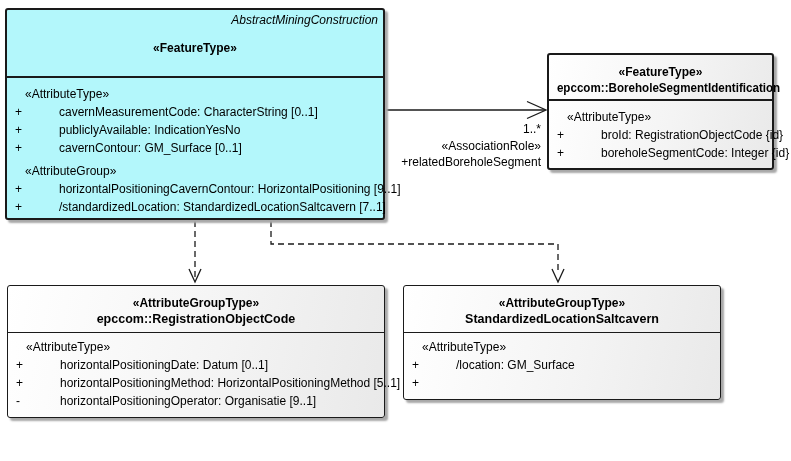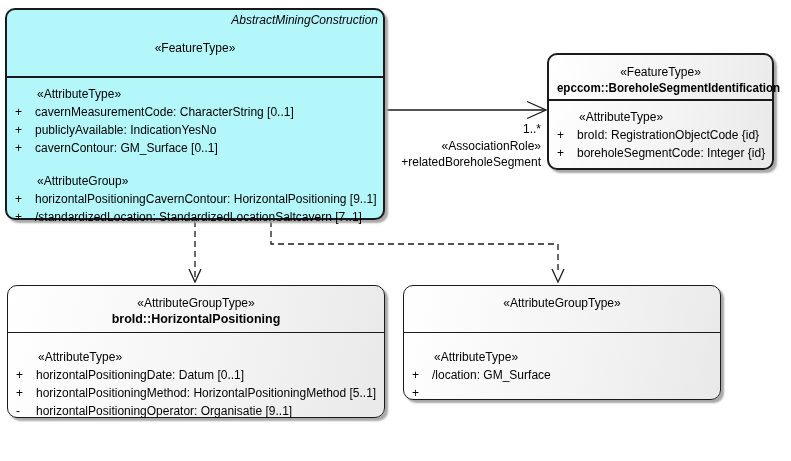--- a/index.html
+++ b/index.html
@@ -17,47 +17,47 @@
     font-size:12px;color:#000;
   }
   #canvas{
     position:relative;width:791px;height:461px;overflow:hidden;
     background:var(--page-bg);
   }
   
   .uml-box{
     position:absolute;
     border:2px solid var(--border-color);
-    border-radius:10px;
+    border-radius:3px;
     box-shadow:3px 3px 2px var(--shadow-color);
     background:linear-gradient(102deg,var(--neutral-fill-a) 0%,#f4f4f4 55%,var(--neutral-fill-b) 100%);
   }
   .uml-box.feature-main{background:var(--class-fill);}
   .uml-box.thin{border-width:1.5px;}
   .uml-head{position:relative;text-align:center;}
   .uml-head.sep2{border-bottom:2px solid var(--border-color);}
   .uml-head.sep1{border-bottom:1px solid var(--border-color);}
   .parent-label{
     position:absolute;top:3px;right:5px;
     font-style:italic;white-space:nowrap;
   }
-  .stereo-line{line-height:16px;white-space:nowrap;}
+  .stereo-line{line-height:16px;white-space:nowrap;font-weight:bold;}
   .title-line{line-height:16px;font-weight:bold;white-space:nowrap;font-size:12.5px;}
   .uml-attrs{padding-top:0;}
-  .stereo-row{padding-left:30px;line-height:17px;white-space:nowrap;}
+  .stereo-row{padding-left:18px;line-height:17px;white-space:nowrap;}
   .attr-row{
     display:flex;align-items:flex-start;
     padding-left:8px;padding-right:4px;line-height:18px;
   }
   .vis{flex:0 0 20px;text-align:left;}
   .fit{display:block;white-space:nowrap;transform-origin:left center;}
   .fit.center{width:100%;text-align:center;transform-origin:center center;}
-  .attr-row .fit{flex:1 1 auto;min-width:0;}
+  .attr-row .fit{flex:1 1 auto;min-width:0;margin-left:24px;}
   
-  .mt8{margin-top:8px;} .mt6{margin-top:16px;}
+  .mt8{margin-top:8px;} .mt6{margin-top:6px;}
   
   #box-saltcavern{left:5px;top:8px;width:380px;height:212px;}
   #box-saltcavern .uml-head{height:68px;padding-top:30px;}
   #box-borehole{left:547px;top:53px;width:227px;height:117px;}
   #box-borehole .uml-head{height:46px;padding-top:9px;}
   #box-horizpos{left:7px;top:285px;width:378px;height:133px;}
   #box-horizpos .uml-head{height:47px;padding-top:9px;}
   #box-stdloc{left:403px;top:285px;width:318px;height:115px;}
   #box-stdloc .uml-head{height:47px;padding-top:9px;}
   
@@ -142,21 +142,21 @@
 
   <div class="assoc-labels">
     <div>1..*</div>
     <div>«AssociationRole»</div>
     <div>+relatedBoreholeSegment</div>
   </div>
 
   <div id="box-horizpos" class="uml-box thin">
     <div class="uml-head sep1">
       <div class="stereo-line">«AttributeGroupType»</div>
-      <div class="title-line fit center">broId::HorizontalPositioning</div>
+      <div class="title-line fit center">epccom::RegistrationObjectCode</div>
     </div>
     <div class="uml-attrs">
       <div class="stereo-row mt6">«AttributeType»</div>
       <div class="attr-row">
         <span class="vis">+</span>
         <span class="fit">horizontalPositioningDate: Datum [0..1]</span>
       </div>
       <div class="attr-row">
         <span class="vis">+</span>
         <span class="fit">horizontalPositioningMethod: HorizontalPositioningMethod [5..1]</span>
@@ -164,20 +164,21 @@
       <div class="attr-row">
         <span class="vis">-</span>
         <span class="fit">horizontalPositioningOperator: Organisatie [9..1]</span>
       </div>
     </div>
   </div>
 
   <div id="box-stdloc" class="uml-box thin">
     <div class="uml-head sep1">
       <div class="stereo-line">«AttributeGroupType»</div>
+      <div class="title-line fit center">StandardizedLocationSaltcavern</div>
     </div>
     <div class="uml-attrs">
       <div class="stereo-row mt6">«AttributeType»</div>
       <div class="attr-row">
         <span class="vis">+</span>
         <span class="fit">/location: GM_Surface</span>
       </div>
       <div class="attr-row">
         <span class="vis">+</span>
       </div>

